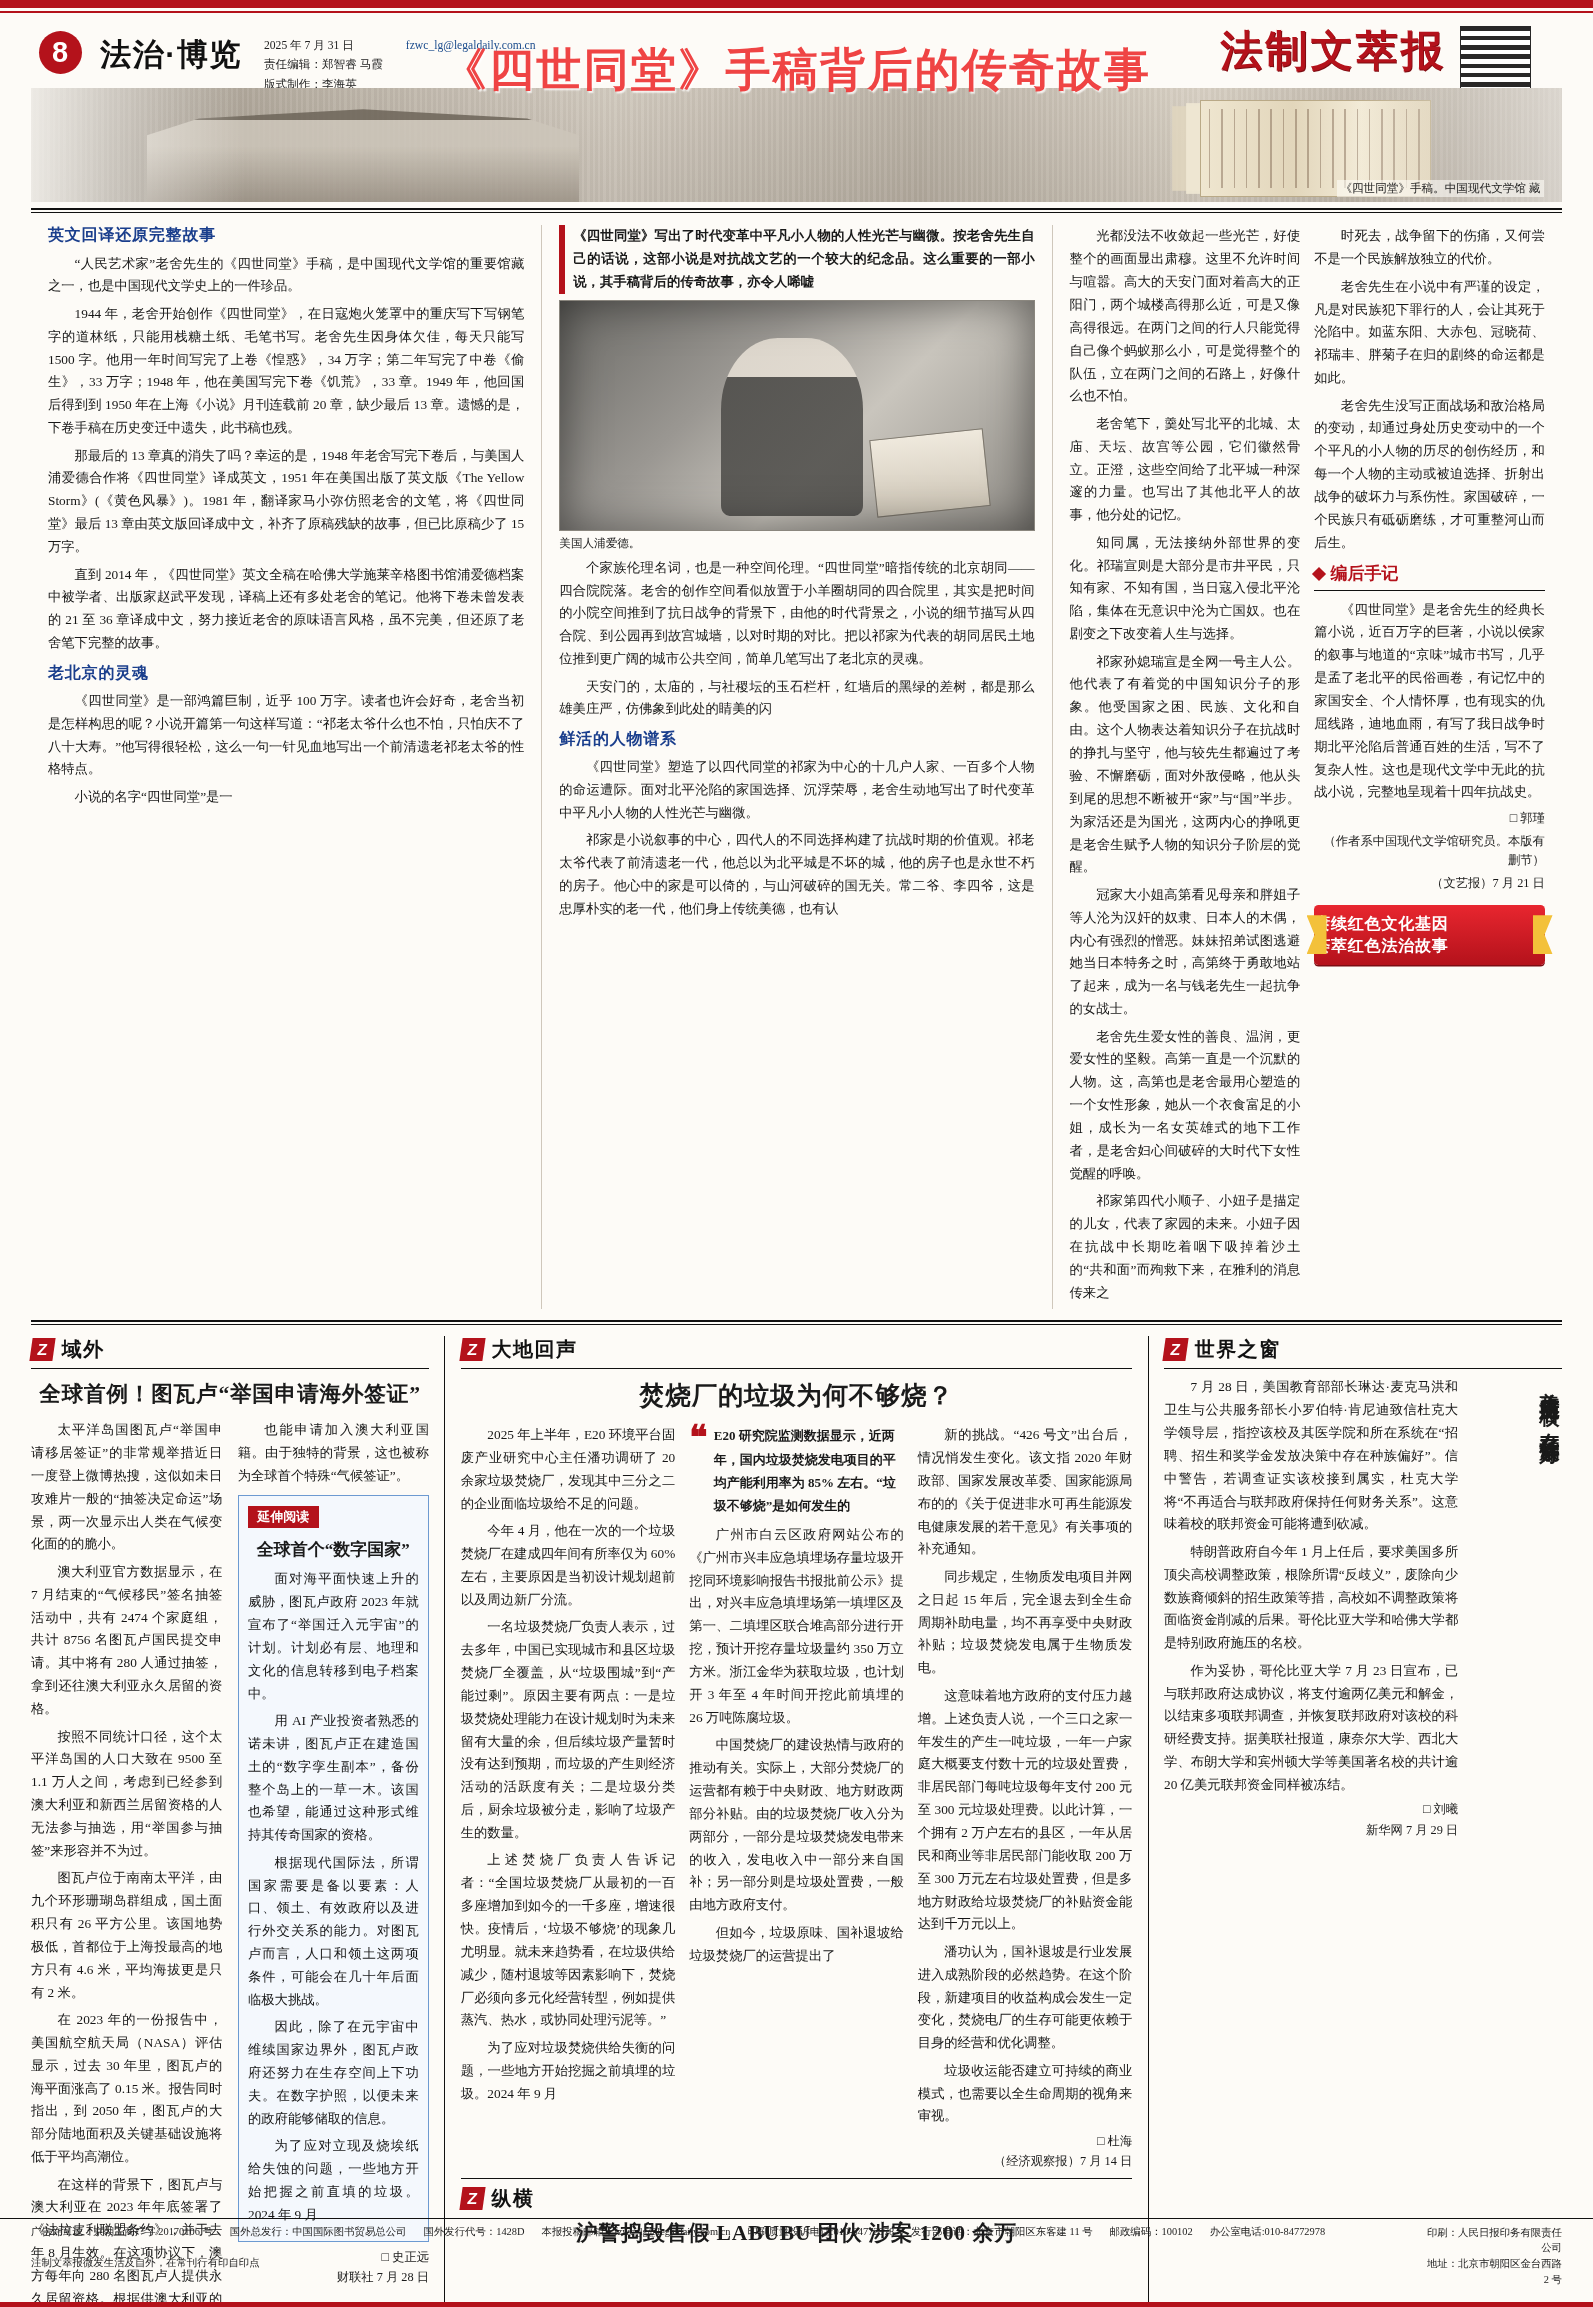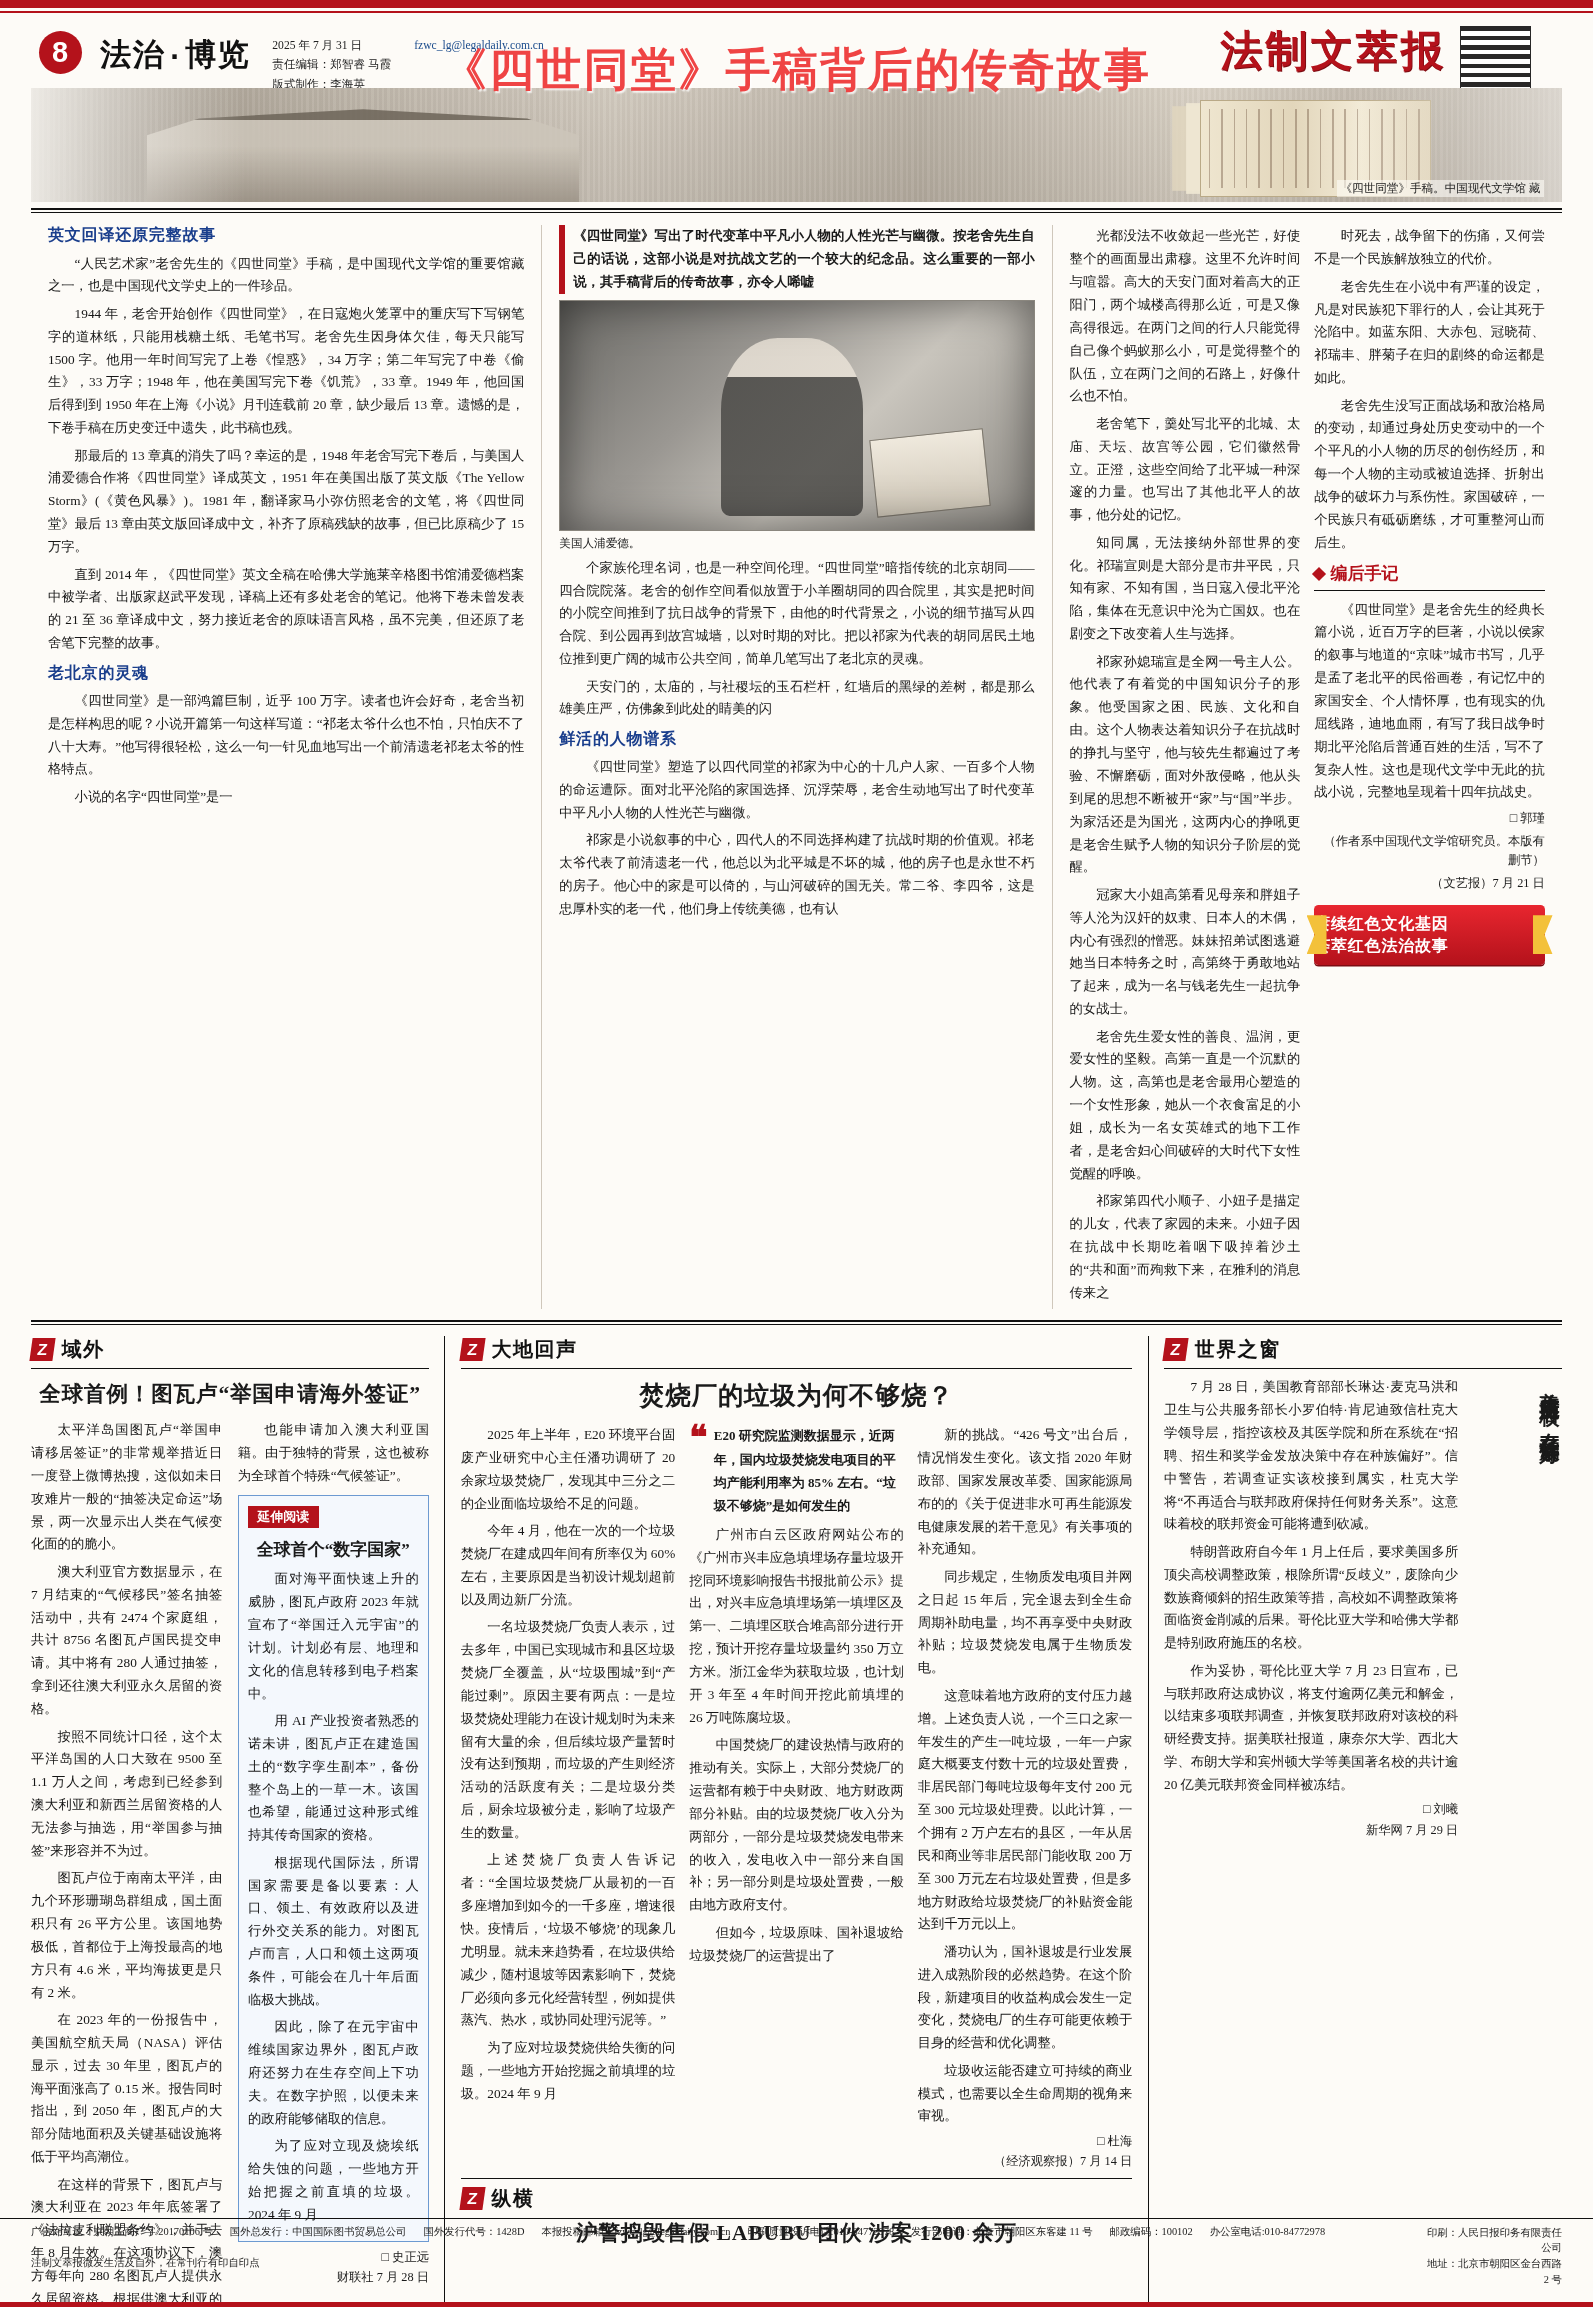--- a/index.html
+++ b/index.html
@@ -20,21 +20,21 @@
 
   
   .masthead { position:relative; height:83px; display:flex; align-items:flex-start; padding-top:31px; }
   .page-num {
     width:43px; height:43px; border-radius:50%; background:#b4121b; color:#fff;
     font-size:29px; font-weight:bold; display:flex; align-items:center; justify-content:center;
     font-family:"Liberation Sans", sans-serif; margin-left:7.7px;
   }
   .section-title {
     font-size:31px; font-weight:bold; margin-left:18.5px; letter-spacing:1.5px;
-    font-family:Liberation Mono, monospace; color:#111; padding-top:3.1px;
+    font-family:Liberation Sans, sans-serif; color:#111; padding-top:3.1px;
   }
   .meta-block { margin-left:22px; padding-top:4.6px; font-size:11.6px; line-height:1.7; color:#222; }
   .meta-block .mail { color:#1a4b8c; }
   .nameplate {
     position:absolute; right:116px; top:23px; text-align:right;
   }
   .nameplate .np-title {
     font-size:42px; font-weight:bold; color:#b4121b; letter-spacing:3.1px;
     font-family:"Liberation Serif", serif;
     text-shadow: 0.8px 0.8px 0 #7d0c12;

